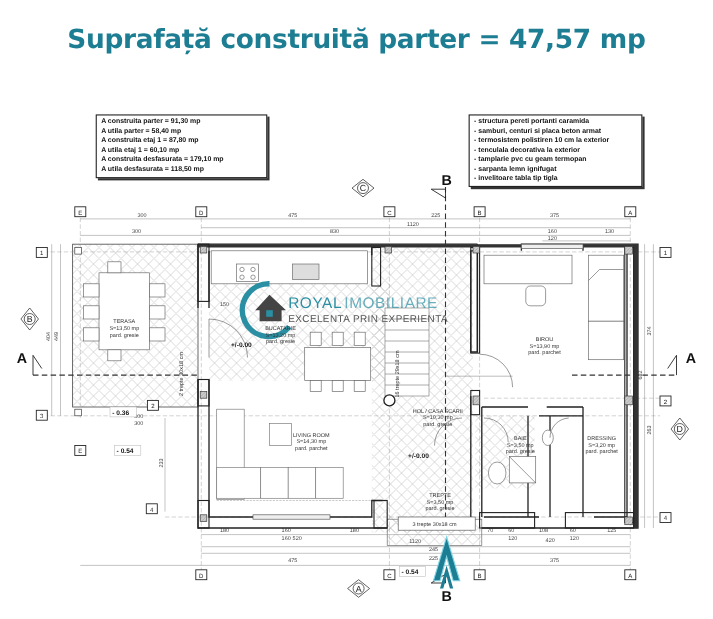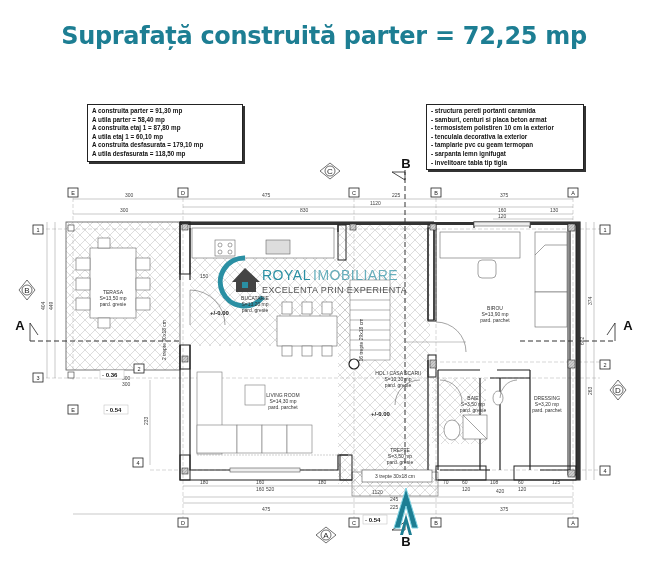--- a/index.html
+++ b/index.html
@@ -12,21 +12,21 @@
   .room{font-family:"Liberation Sans",sans-serif;font-size:5px;fill:#333;text-anchor:middle;}
   .grid{font-family:"Liberation Sans",sans-serif;font-size:5.5px;fill:#222;text-anchor:middle;}
   .big{font-family:"Liberation Sans",sans-serif;font-weight:bold;font-size:13px;fill:#111;text-anchor:middle;}
   .lvl{font-family:"Liberation Sans",sans-serif;font-weight:bold;font-size:6px;fill:#111;}
   .wm1{font-family:"Liberation Sans",sans-serif;font-size:14px;fill:#2a8fa3;letter-spacing:0.5px;}
   .wm2{font-family:"Liberation Sans",sans-serif;font-size:9px;fill:#555;letter-spacing:0.4px;}
 </style>
 </head>
 <body>
 
-<div class="title">Suprafață construită parter = 72,25 mp</div>
+<div class="title">Suprafață construită parter = 47,57 mp</div>
 
 <div class="box" style="left:87px;top:104px;width:146px;">
   <div>A construita parter = 91,30 mp</div>
   <div>A utila parter   = 58,40 mp</div>
   <div>A construita etaj 1 = 87,80 mp</div>
   <div>A utila etaj 1   = 60,10 mp</div>
   <div>A construita desfasurata = 179,10 mp</div>
   <div>A utila desfasurata = 118,50 mp</div>
 </div>
 

